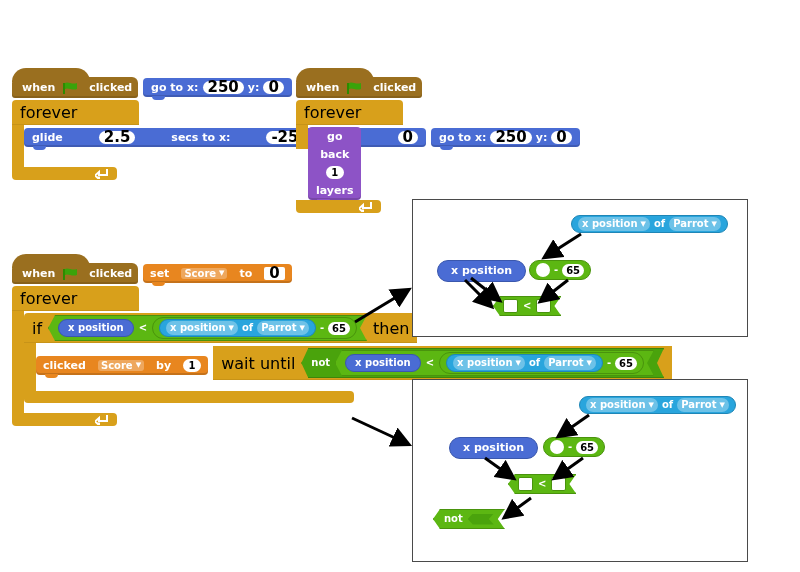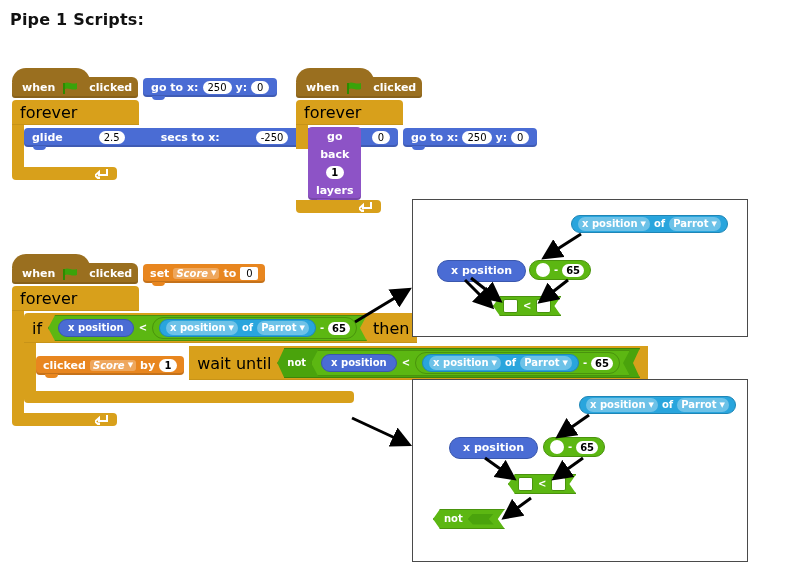--- a/index.html
+++ b/index.html
@@ -41,47 +41,47 @@
     border-radius:4px;padding:3px 8px;display:inline-flex;align-items:center;
     gap:4px;box-shadow:inset 0 -2px 0 rgba(0,0,0,.15);
     position:relative;white-space:nowrap;
   }
   .stack:after{
     content:"";position:absolute;left:9px;bottom:-3px;width:13px;height:4px;
     background:inherit;border-radius:0 0 4px 4px;
   }
   .oval-input{
     background:#fff;color:#000;border-radius:9px;padding:0px 5px;
-    font-size:10px;font-weight:normal;display:inline-block;min-width:8px;
+    font-size:15px;font-weight:bold;display:inline-block;min-width:8px;
     text-align:center;line-height:13px;
   }
   .ctrl-head{
     background:#d8a01b;border-radius:4px 4px 0 0;padding:3px 14px 3px 8px;
     display:inline-flex;align-items:center;gap:5px;position:relative;
     box-shadow:inset 0 -1px 0 rgba(0,0,0,.08);
   }
   .ctrl-body{background:#d8a01b;width:12px;}
   .ctrl-foot{
     background:#d8a01b;border-radius:0 4px 4px 4px;height:13px;position:relative;
   }
   .loop-arrow{position:absolute;right:8px;bottom:1px;}
 
   .orange{
     background:#e8861f;color:#fff;font-size:11px;font-weight:bold;
     border-radius:4px;padding:3px 7px;display:inline-flex;align-items:center;
-    gap:4px;box-shadow:inset 0 -2px 0 rgba(0,0,0,.15);position:relative;
+    gap:12px;box-shadow:inset 0 -2px 0 rgba(0,0,0,.15);position:relative;
     white-space:nowrap;
   }
   .orange:after{
     content:"";position:absolute;left:9px;bottom:-3px;width:13px;height:4px;
     background:inherit;border-radius:0 0 4px 4px;
   }
   .dd{
     background:rgba(255,255,255,.28);border-radius:3px;padding:0 3px;
-    display:inline-flex;align-items:center;gap:3px;color:#fff;font-size:10px;font-style:italic;
+    display:inline-flex;align-items:center;gap:3px;color:#fff;font-size:10px;
   }
   .caret{font-size:7px;line-height:1;}
 
   .purple{
     background:#8d53c6;color:#fff;font-size:11px;font-weight:bold;
     border-radius:4px;padding:3px 8px;display:inline-flex;align-items:center;
     gap:5px;box-shadow:inset 0 -2px 0 rgba(0,0,0,.15);position:relative;flex-direction:column;
   }
   .purple:after{
     content:"";position:absolute;left:9px;bottom:-3px;width:13px;height:4px;
@@ -138,21 +138,20 @@
   }
   .abs{position:absolute;}
 
   svg.arrows{position:absolute;left:0;top:0;pointer-events:none;}
 </style>
 </head>
 <body>
 
 <div class="page">
 
-  <div class="title">Pipe 1 Scripts:</div>
 
   <div class="script" style="left:12px;top:76px;">
 
     <div class="hat" style="width:104px;">
       <span>when</span>
       <span class="flag">
         <svg class="flag-svg" width="16" height="13" viewBox="0 0 16 13" style="position:absolute;top:-6px;left:0;">
           <path d="M1,1 L1,12" stroke="#2d8b00" stroke-width="2"></path>
           <path d="M2,1 C5,-1 9,3 14,1 L14,7 C9,9 5,5 2,7 Z" fill="#3aa30a"></path>
         </svg>

